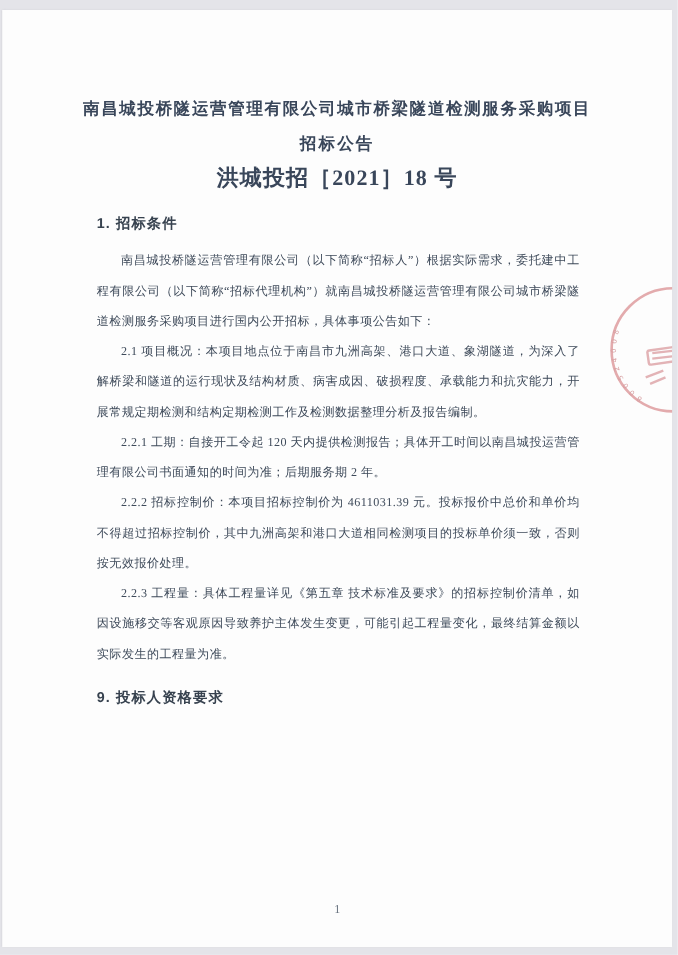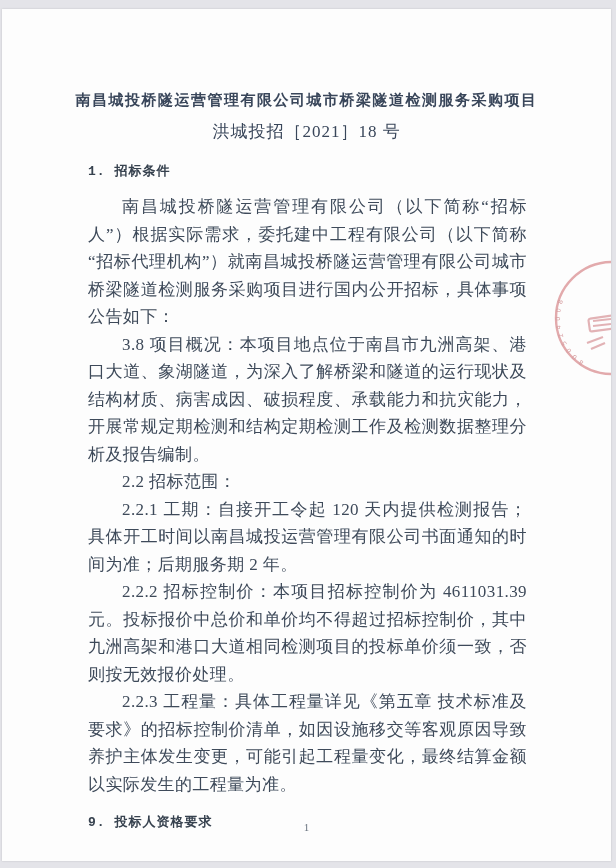--- a/index.html
+++ b/index.html
@@ -41,40 +41,40 @@
     line-height: 31px;
     padding: 0 70px;
   }
   .doc-subtitle {
     font-size: 15px;
     font-weight: bold;
     letter-spacing: 2px;
     line-height: 31px;
   }
   .doc-number {
-    font-size: 17px;
-    font-weight: normal;
+    font-size: 20px;
+    font-weight: bold;
     letter-spacing: 1px;
     line-height: 31px;
   }
   .body-area {
     margin: 10px 84px 0 86px;
     color: #3e4a5a;
   }
   .sec-heading {
-    font-family: Liberation Mono, monospace;
+    font-family: Liberation Sans, sans-serif;
     font-size: 13px;
     font-weight: bold;
     color: #37424f;
     letter-spacing: 1px;
     margin: 14px 0 10px 0;
     line-height: 22px;
   }
   .para {
-    font-size: 17px;
+    font-size: 11px;
     line-height: 27.5px;
     text-align: justify;
     text-justify: inter-ideograph;
     text-indent: 2em;
     letter-spacing: 0.4px;
     margin: 0;
     color: #3e4a5a;
   }
   .page-number {
     position: absolute;
@@ -96,31 +96,31 @@
   }
 </style>
 </head>
 <body>
 
 <div class="canvas">
   <div class="page">
 
     <div class="title-block">
       <div class="doc-title">南昌城投桥隧运营管理有限公司城市桥梁隧道检测服务采购项目</div>
+      <div class="doc-subtitle">招标公告</div>
       <div class="doc-number">洪城投招［2021］18 号</div>
     </div>
 
     <div class="body-area" id="sections">
         <section>
           <h2 class="sec-heading">1. 招标条件</h2>
           <p class="para">南昌城投桥隧运营管理有限公司（以下简称“招标人”）根据实际需求，委托建中工程有限公司（以下简称“招标代理机构”）就南昌城投桥隧运营管理有限公司城市桥梁隧道检测服务采购项目进行国内公开招标，具体事项公告如下：</p>
         </section>
         <section>
-          <p class="para">3.8 项目概况：本项目地点位于南昌市九洲高架、港口大道、象湖隧道，为深入了解桥梁和隧道的运行现状及结构材质、病害成因、破损程度、承载能力和抗灾能力，开展常规定期检测和结构定期检测工作及检测数据整理分析及报告编制。</p>
-          <p class="para">2.2 招标范围：</p>
+          <p class="para">2.1 项目概况：本项目地点位于南昌市九洲高架、港口大道、象湖隧道，为深入了解桥梁和隧道的运行现状及结构材质、病害成因、破损程度、承载能力和抗灾能力，开展常规定期检测和结构定期检测工作及检测数据整理分析及报告编制。</p>
           <p class="para">2.2.1 工期：自接开工令起 120 天内提供检测报告；具体开工时间以南昌城投运营管理有限公司书面通知的时间为准；后期服务期 2 年。</p>
           <p class="para">2.2.2 招标控制价：本项目招标控制价为 4611031.39 元。投标报价中总价和单价均不得超过招标控制价，其中九洲高架和港口大道相同检测项目的投标单价须一致，否则按无效报价处理。</p>
           <p class="para">2.2.3 工程量：具体工程量详见《第五章 技术标准及要求》的招标控制价清单，如因设施移交等客观原因导致养护主体发生变更，可能引起工程量变化，最终结算金额以实际发生的工程量为准。</p>
         </section>
         <section>
           <h2 class="sec-heading">9. 投标人资格要求</h2>
         </section>
       </div>
 
     <div class="page-number">1</div>

